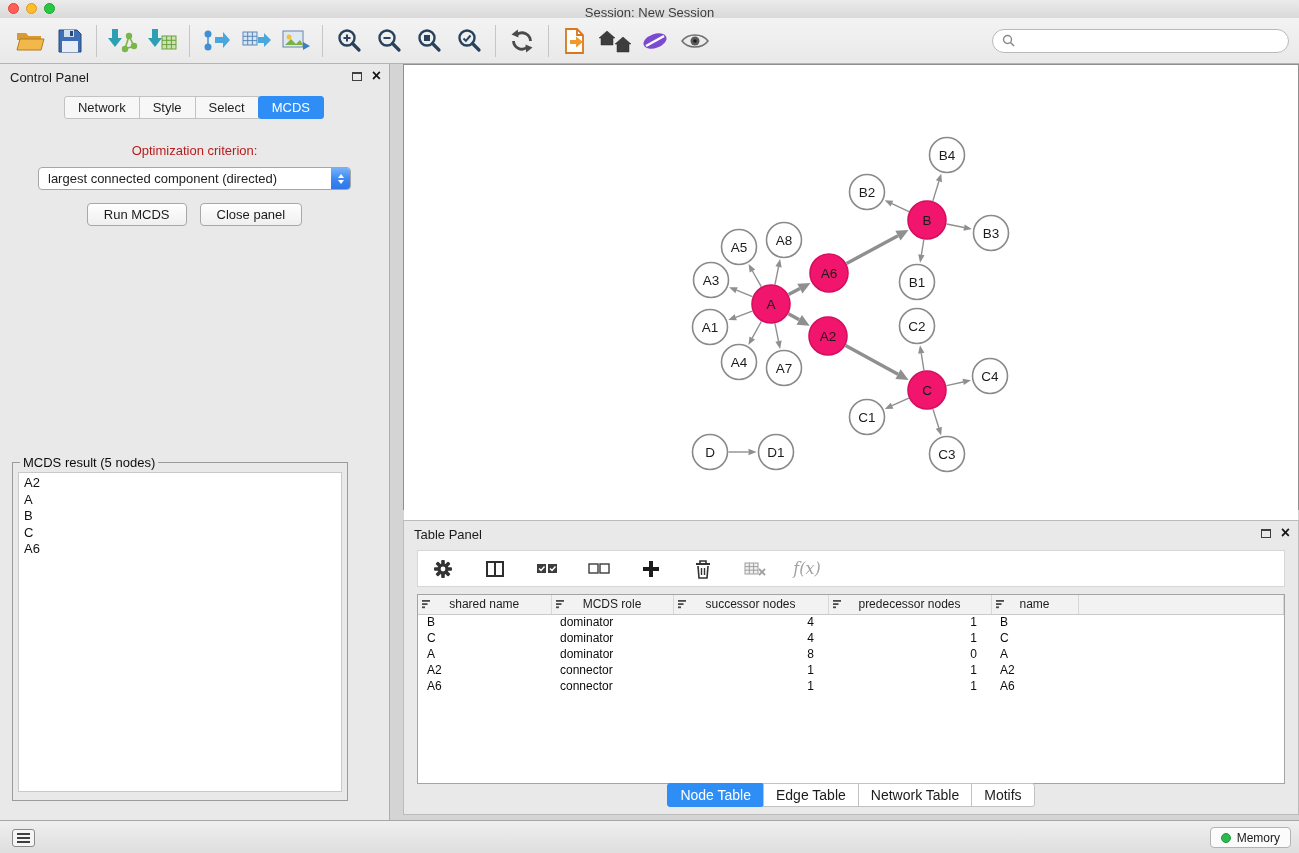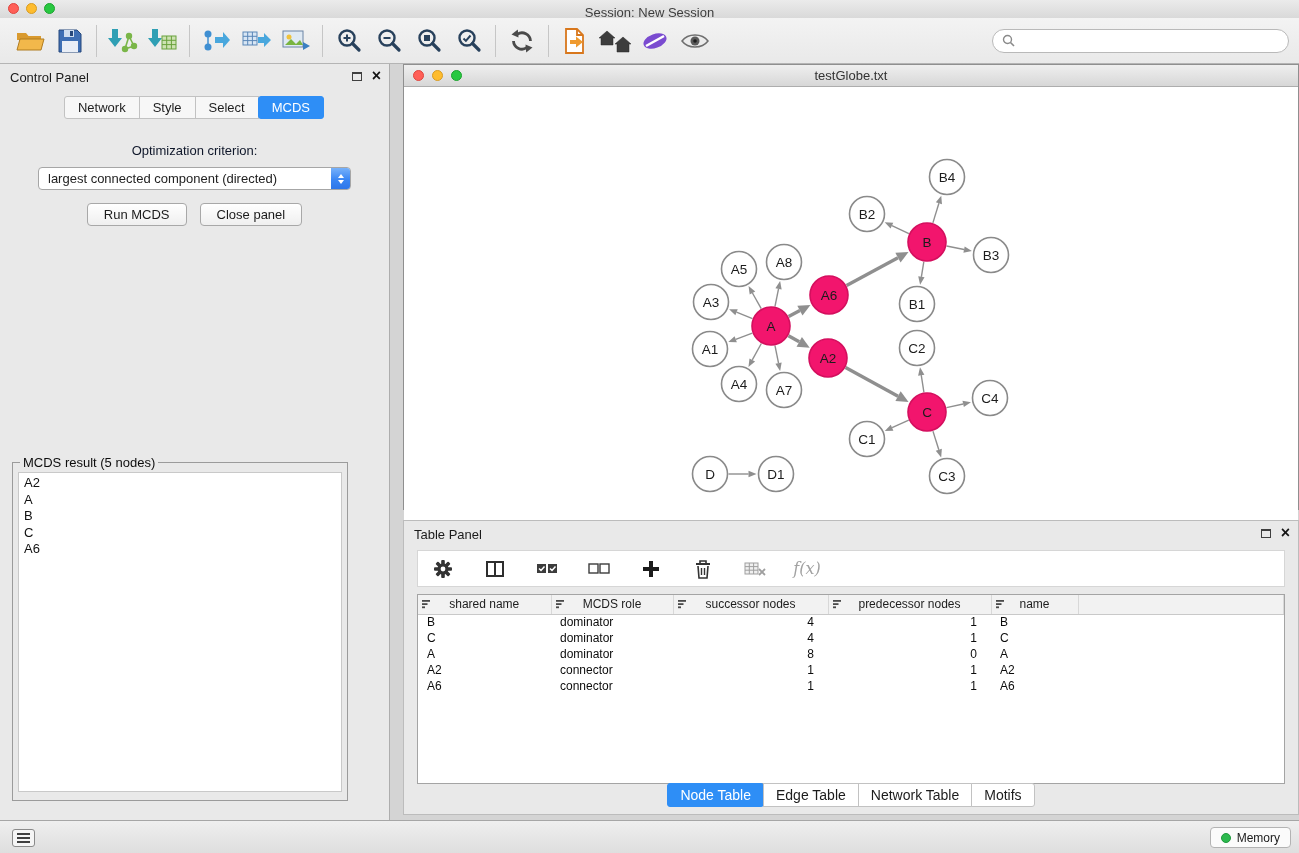--- a/index.html
+++ b/index.html
@@ -21,21 +21,21 @@
   .searchbox input{border:none;outline:none;flex:1;font-size:13px;background:transparent;font-family:"Liberation Sans",sans-serif}
   
   .control-panel{position:absolute;left:0;top:64px;width:390px;height:756px;background:#e9e9e9;border-right:1px solid #adadad}
   .panel-title-row{height:26px;padding:6px 10px 0;position:relative;font-size:13px;color:#1b1b1b}
   .panel-float{position:absolute;right:27px;top:8px;width:10px;height:9px;border:1px solid #3f3f3f;border-top-width:2px;background:transparent;cursor:pointer}
   .panel-close{position:absolute;right:8px;top:3px;font-size:16px;font-weight:bold;color:#141414;cursor:pointer;line-height:18px}
   .cp-tabs{display:flex;justify-content:center;margin-top:6px}
   .cp-tab{padding:3px 13px;font-size:13px;background:#f7f7f7;border:1px solid #c2c2c2;margin-left:-1px;color:#1e1e1e;cursor:pointer}
   .cp-tab:first-child{border-radius:3px 0 0 3px}
   .cp-tab.active{background:#2e8ef6;border-color:#2e8ef6;color:#fff;border-radius:3px}
-  .opt-label{margin-top:24px;text-align:center;font-size:13px;color:#0f172a}
+  .opt-label{margin-top:24px;text-align:center;font-size:13px;color:#b91c1c}
   .dropdown{width:313px;height:23px;margin:9px auto 0;background:#fff;border:1px solid #a6a6a6;border-radius:4px;position:relative;line-height:21px;padding:0 26px 0 9px;font-size:13px;white-space:nowrap;overflow:hidden;cursor:pointer}
   .dd-btn{position:absolute;right:-1px;top:-1px;width:20px;height:23px;border-radius:0 4px 4px 0;background:linear-gradient(#7cb5fb 0%,#3a86f4 55%,#2d75e8 100%);display:flex;flex-direction:column;align-items:center;justify-content:center;gap:2px}
   .dd-up{width:0;height:0;border-left:3.5px solid transparent;border-right:3.5px solid transparent;border-bottom:4.5px solid #fff}
   .dd-down{width:0;height:0;border-left:3.5px solid transparent;border-right:3.5px solid transparent;border-top:4.5px solid #fff}
   .cp-buttons{display:flex;justify-content:center;gap:13px;margin-top:13px}
   .cp-buttons button{height:23px;padding:0 16px;font-size:13px;background:linear-gradient(#ffffff,#efefef);border:1px solid #a8a8a8;border-radius:4px;color:#1b1b1b;cursor:pointer;font-family:"Liberation Sans",sans-serif}
   .result-box{position:absolute;left:12px;top:391px;width:336px;height:346px;border:1px solid #9b9b9b;padding:2px 5px 8px;background:transparent}
   .result-box legend{font-size:13px;padding:0 3px;margin-left:2px;color:#0d0d0d}
   .result-list{width:100%;height:100%;background:#fff;border:1px solid #c9c9c9;padding:2px 5px;font-size:13px;line-height:16.5px;overflow:hidden;color:#111}
   
@@ -256,28 +256,20 @@
         <div class="result-item">A2</div>
         <div class="result-item">A</div>
         <div class="result-item">B</div>
         <div class="result-item">C</div>
         <div class="result-item">A6</div>
       </div>
   </fieldset>
 </div>
 
 <div class="network-window">
-  <div class="net-titlebar">
-    <div class="net-lights">
-      <span class="light red"></span>
-      <span class="light yellow"></span>
-      <span class="light green"></span>
-    </div>
-    <span>testGlobe.txt</span>
-  </div>
   <div class="net-canvas">
     <svg id="graph-svg" viewBox="0 0 894 422">
         <line x1="357.20930486584723" y1="165.56032429229037" x2="348.4622058094601" y2="149.97955409810072" stroke="#8f8f8f" stroke-width="1.4"></line>
         <polygon points="344.54592775579897,143.00368381501687 351.25255392269366,148.41304287663627 345.67185769622654,151.54606531956517" fill="#8f8f8f"></polygon>
         <line x1="370.9811984858021" y1="163.40025360835892" x2="374.52585208202214" y2="145.9496512885065" stroke="#8f8f8f" stroke-width="1.4"></line>
         <polygon points="376.118331476343,138.10975273185005 377.6618115046847,146.58664304623483 371.3898926593596,145.31265953077815" fill="#8f8f8f"></polygon>
         <line x1="348.4304661822948" y1="175.57218647291793" x2="332.5331089993447" y2="169.21324359973784" stroke="#8f8f8f" stroke-width="1.4"></line>
         <polygon points="325.1052954722626,166.242118188905 333.7215591636778,166.242118188905 331.34465883501156,172.18436901057066" fill="#8f8f8f"></polygon>
         <line x1="348.28605427212415" y1="190.0560778973958" x2="331.73167537582924" y2="196.29789289108075" stroke="#8f8f8f" stroke-width="1.4"></line>
         <polygon points="324.2460970846789,199.12032405003907 330.6027029122459,193.3036615746206 332.8606478394126,199.2921242075409" fill="#8f8f8f"></polygon>

